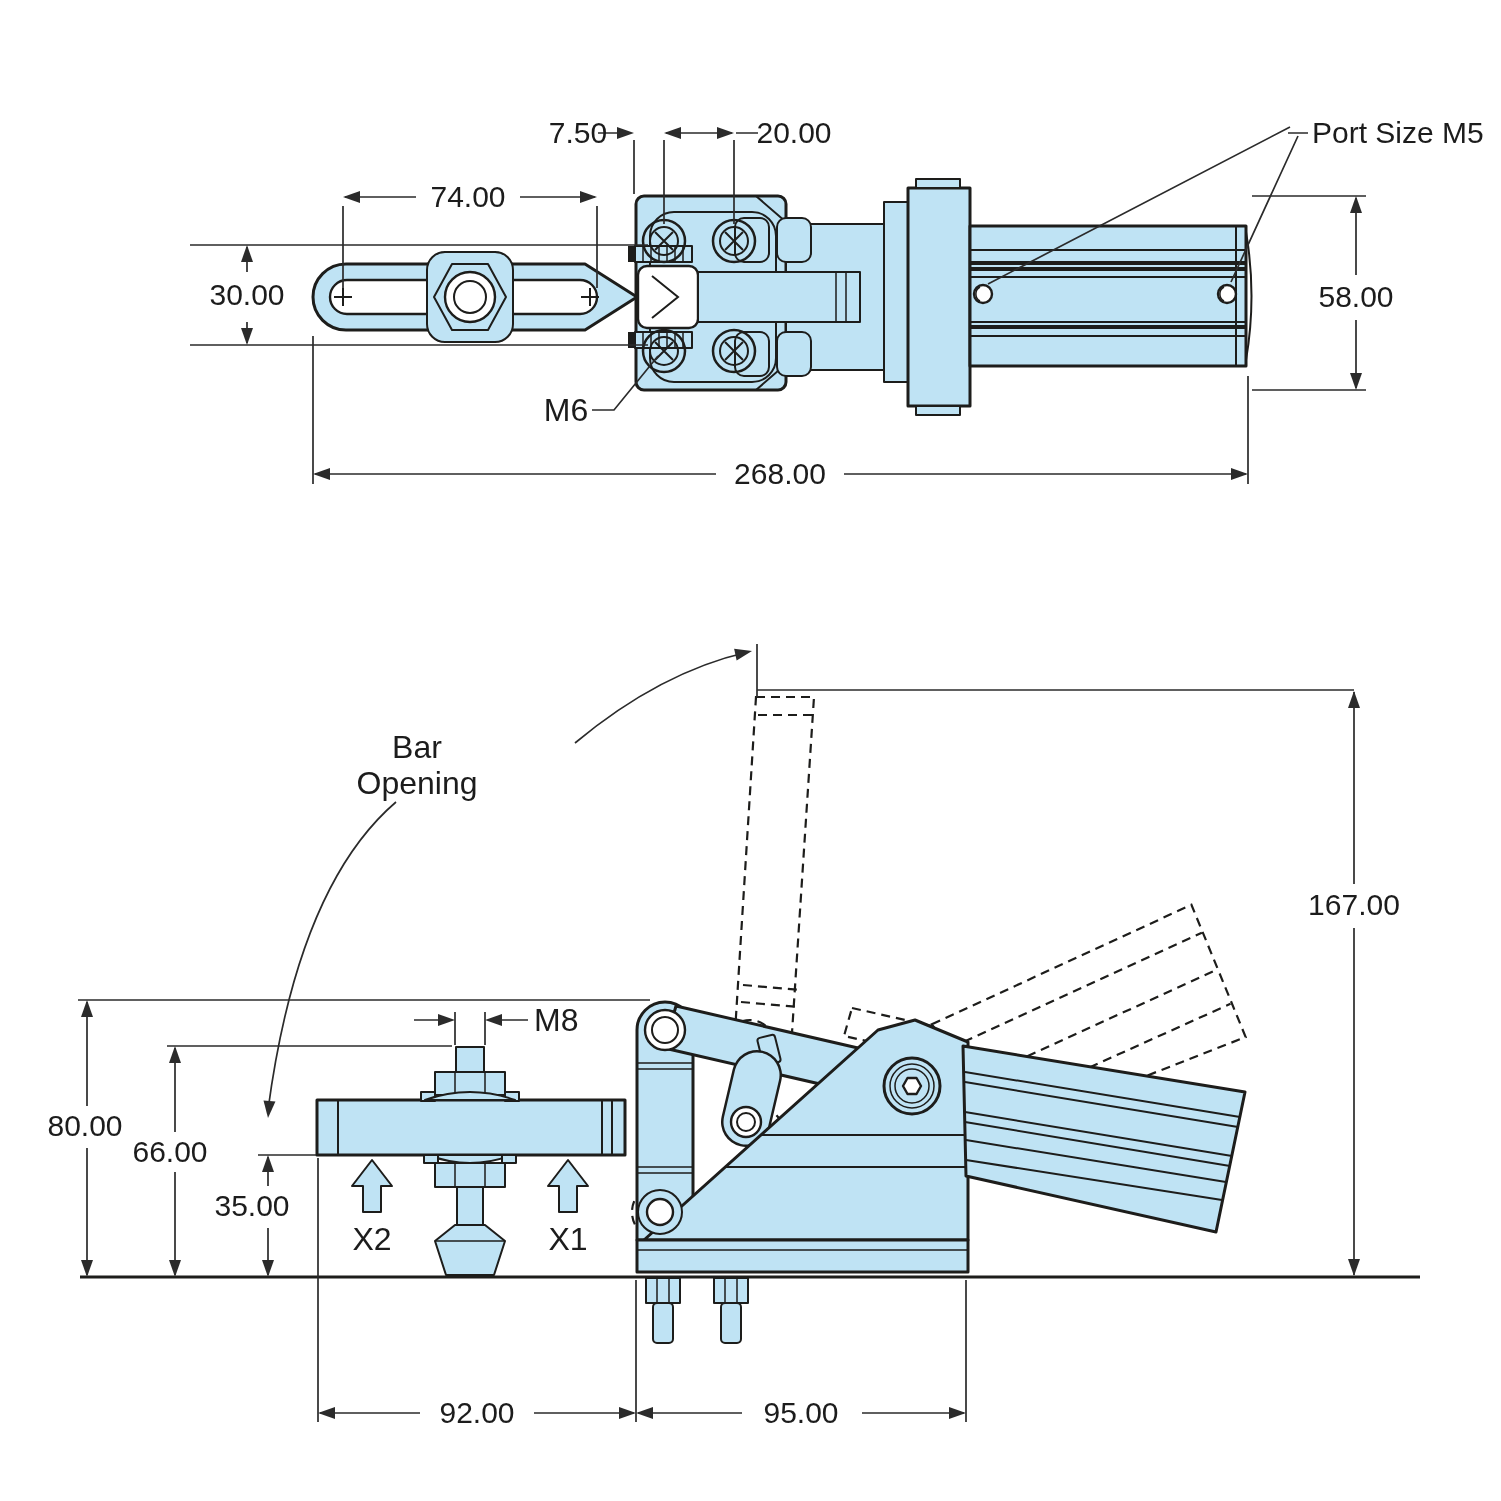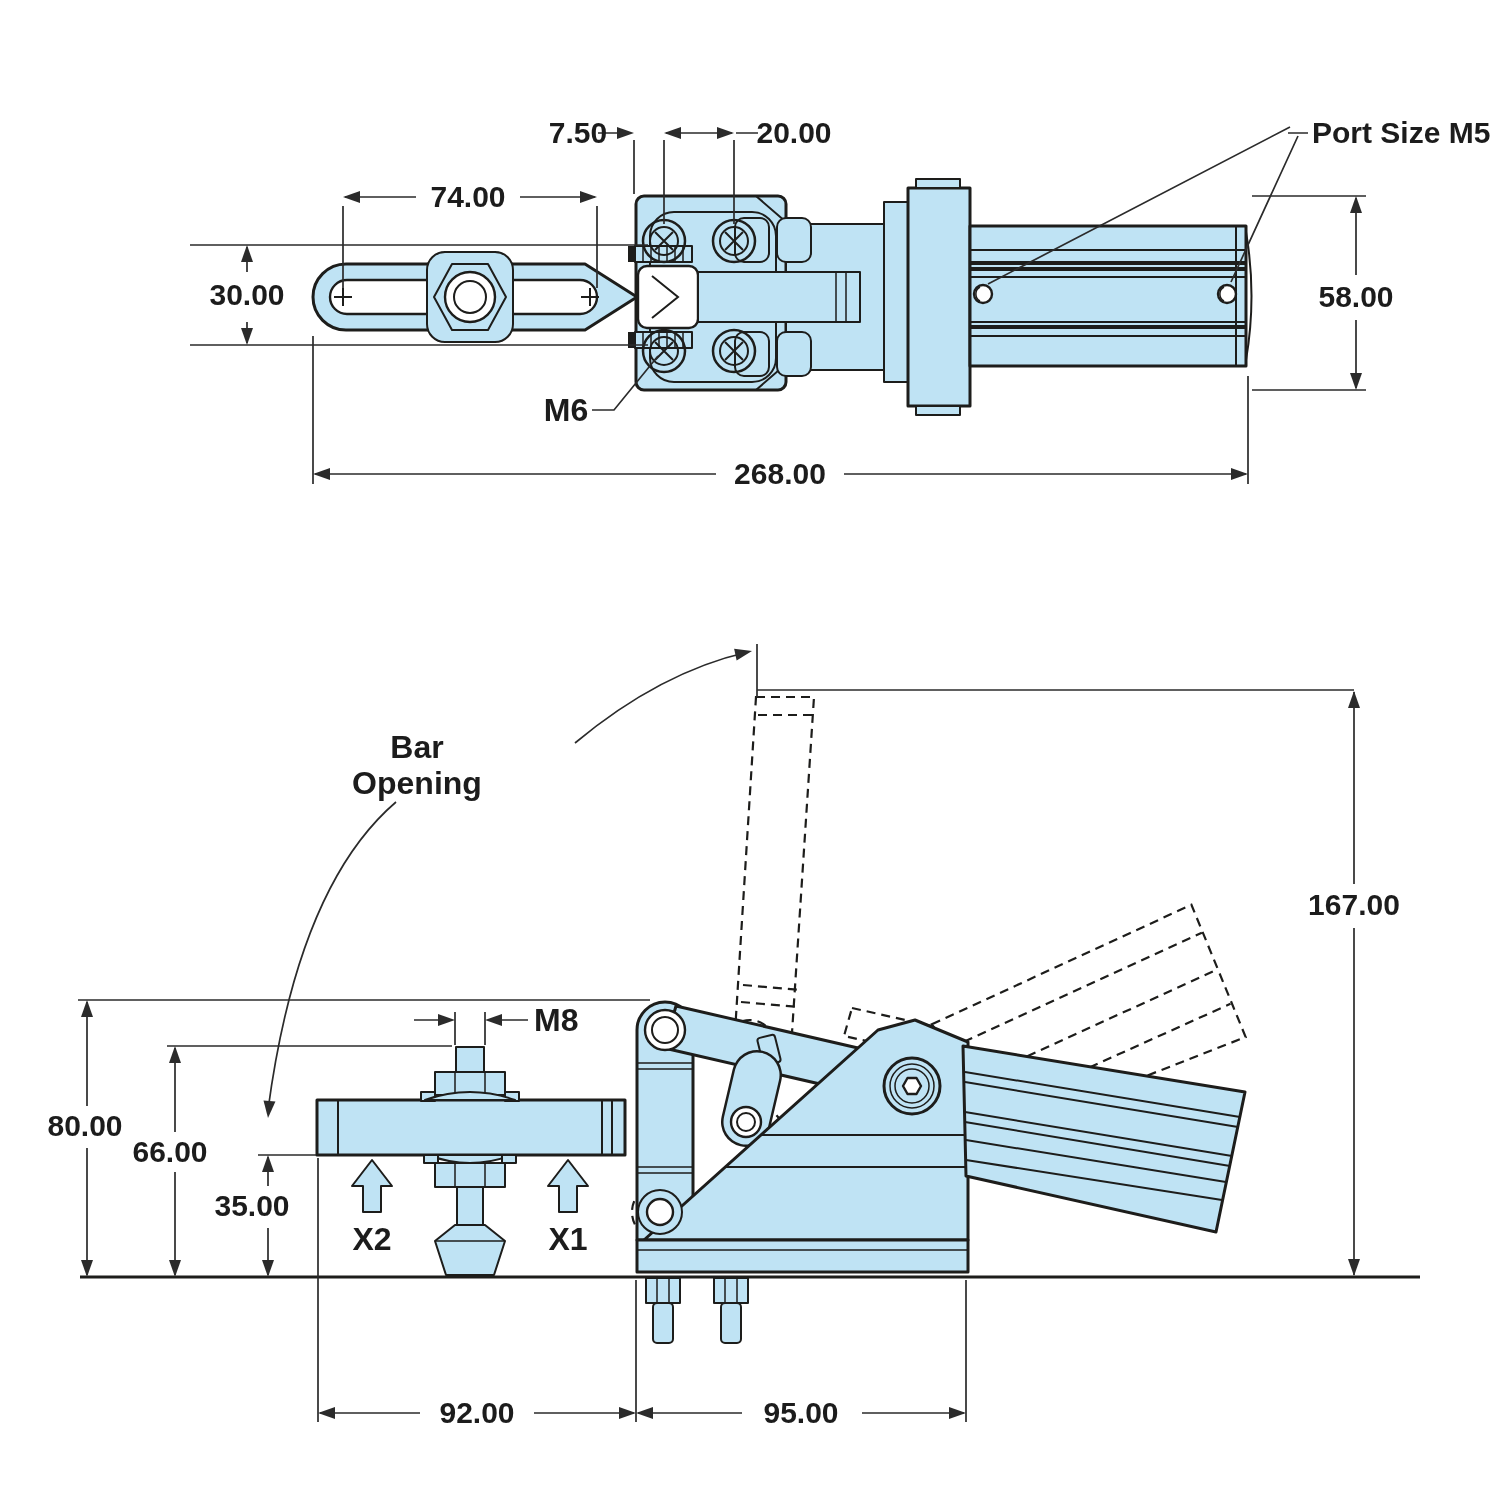--- a/index.html
+++ b/index.html
@@ -2,21 +2,21 @@
 <html style="--part-fill: #bfe3f4; --outline: #1d1d1b; --dim-color: #2b2b2b; --bg: #ffffff;"><head>
 <meta charset="utf-8">
 <style>
   :root{
     --part-fill:#bfe3f4;
     --outline:#1d1d1b;
     --dim-color:#2b2b2b;
     --bg:#ffffff;
   }
   html,body{margin:0;padding:0;background:var(--bg);}
-  .stage{width:1442px;height:1501px;background:var(--bg);font-weight:bold;}
+  .stage{width:1442px;height:1501px;background:var(--bg);}
   svg{display:block;}
   .part  {fill:var(--part-fill);stroke:var(--outline);stroke-width:3;stroke-linejoin:round;}
   .part2 {fill:var(--part-fill);stroke:var(--outline);stroke-width:2;stroke-linejoin:round;}
   .white {fill:#ffffff;stroke:var(--outline);stroke-width:2.4;stroke-linejoin:round;}
   .line2 {fill:none;stroke:var(--outline);stroke-width:2;}
   .line15{fill:none;stroke:var(--outline);stroke-width:1.5;}
   .line25{fill:none;stroke:var(--outline);stroke-width:2.5;}
   .ghost {fill:none;stroke:var(--outline);stroke-width:2.2;stroke-dasharray:9 6;}
   .dim   {fill:none;stroke:var(--dim-color);stroke-width:1.7;}
   .ah    {fill:var(--dim-color);stroke:none;}

